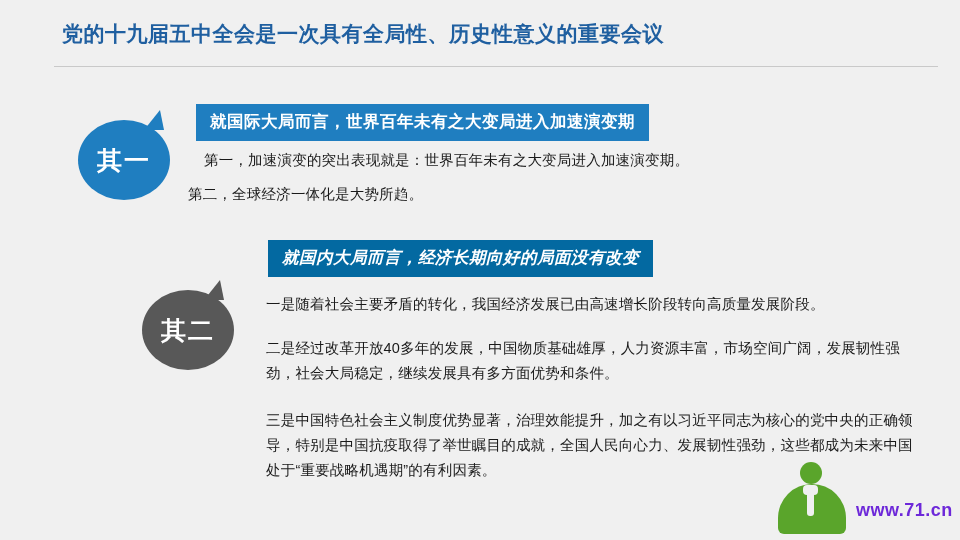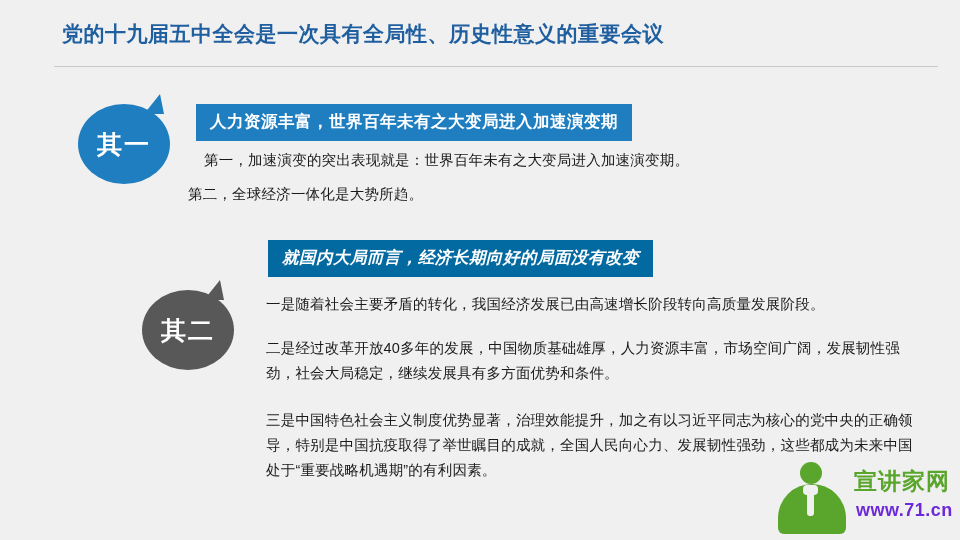--- a/index.html
+++ b/index.html
@@ -58,21 +58,21 @@
   }
   .bubble .tail {
     position: absolute;
     width: 0;
     height: 0;
     border-left: 16px solid transparent;
     border-right: 4px solid transparent;
   }
   .bubble-1 {
     left: 62px;
-    top: 104px;
+    top: 120px;
     background: #1f7ec0;
   }
   .bubble-1 .tail {
     right: 6px;
     top: -10px;
     border-bottom: 20px solid #1f7ec0;
   }
   .bubble-2 {
     left: 126px;
     top: 290px;
@@ -198,37 +198,36 @@
 
 <div class="slide">
 
   <div class="title">党的十九届五中全会是一次具有全局性、历史性意义的重要会议</div>
   <div class="title-rule"></div>
 
   <div class="bubble bubble-1">
     <span class="tail"></span>
     <span>其一</span>
   </div>
-  <div class="sec-head sec-head-1">人力资源丰富，世界百年未有之大变局进入加速演变期</div>
+  <div class="sec-head sec-head-1">就国际大局而言，世界百年未有之大变局进入加速演变期</div>
   <div class="para p1a">第一，加速演变的突出表现就是：世界百年未有之大变局进入加速演变期。</div>
   <div class="para p1b">第二，全球经济一体化是大势所趋。</div>
 
   <div class="bubble bubble-2">
     <span class="tail"></span>
     <span>其二</span>
   </div>
   <div class="sec-head sec-head-2">就国内大局而言，经济长期向好的局面没有改变</div>
   <div class="para p2a">一是随着社会主要矛盾的转化，我国经济发展已由高速增长阶段转向高质量发展阶段。</div>
   <div class="para p2b">二是经过改革开放40多年的发展，中国物质基础雄厚，人力资源丰富，市场空间广阔，发展韧性强劲，社会大局稳定，继续发展具有多方面优势和条件。</div>
   <div class="para p2c">三是中国特色社会主义制度优势显著，治理效能提升，加之有以习近平同志为核心的党中央的正确领导，特别是中国抗疫取得了举世瞩目的成就，全国人民向心力、发展韧性强劲，这些都成为未来中国处于“重要战略机遇期”的有利因素。</div>
 
   <div class="logo">
     <div class="logo-figure">
       <div class="logo-head"></div>
       <div class="logo-body"></div>
       <div class="logo-mic"></div>
       <div class="logo-mic-head"></div>
     </div>
-    <div class="logo-text">宣讲家网</div>
     <div class="logo-url">www.71.cn</div>
   </div>
 
 </div>
 
 </body></html>

